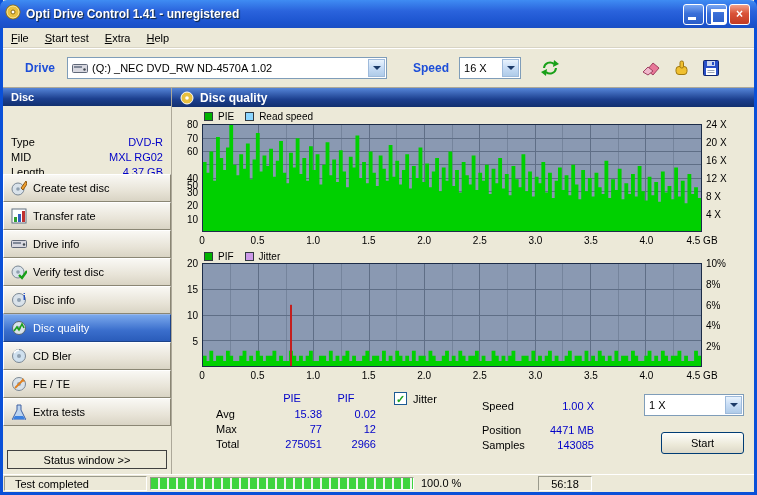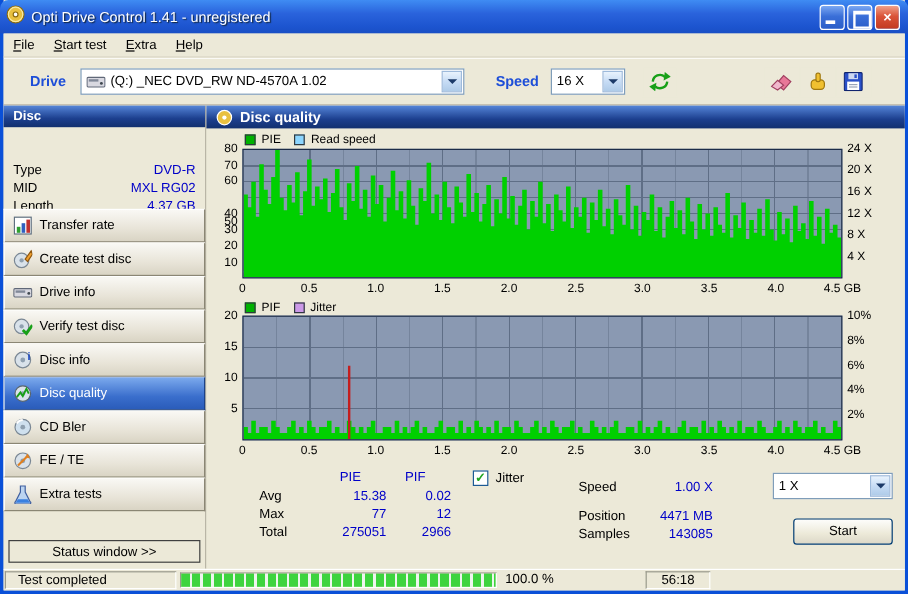--- a/index.html
+++ b/index.html
@@ -2,21 +2,21 @@
 <html><head>
 <meta charset="utf-8">
 <style>
   *{margin:0;padding:0;box-sizing:border-box;font-family:"Liberation Sans",sans-serif;}
   html,body{width:757px;height:495px;overflow:hidden;background:#fff;}
   .window{position:relative;width:757px;height:495px;background:#ece9d8;border:3px solid #0a50d8;border-top:none;}
   
   .titlebar{position:absolute;left:-3px;top:0;width:757px;height:28px;
     background:linear-gradient(180deg,#3f8cf3 0%,#2a63dc 40%,#1c54cf 80%,#1a4fc4 100%);
     border-radius:7px 7px 0 0;display:flex;align-items:center;padding:0 5px;}
-  .titlebar .title{color:#fff;font-weight:normal;font-size:12px;margin-left:5px;text-shadow:1px 1px 1px #123;flex:1;}
+  .titlebar .title{color:#fff;font-weight:bold;font-size:12px;margin-left:5px;text-shadow:1px 1px 1px #123;flex:1;}
   .tb-btns{display:flex;gap:2px;margin-right:2px;}
   .tbb{width:21px;height:21px;border-radius:3px;border:1px solid #fff;display:flex;align-items:center;justify-content:center;
     background:linear-gradient(180deg,#7aa7f2,#3a6fd8 45%,#2a5dc8);color:#fff;font-size:12px;font-weight:bold;position:relative;}
   .tbb.close{background:linear-gradient(180deg,#f0a088,#da5338 45%,#c23a22);}
   .tbb.min::after{content:"";position:absolute;left:4px;bottom:4px;width:8px;height:3px;background:#fff;}
   .tbb.max::after{content:"";position:absolute;left:4px;top:4px;width:11px;height:10px;border:2px solid #fff;border-top-width:3px;}
   
   .menubar{position:absolute;left:0;top:28px;width:751px;height:20px;background:#ece9d8;display:flex;align-items:center;border-bottom:1px solid #d8d4c4;}
   .menu-item{font-size:11px;padding:2px 8px;color:#000;}
   .menu-item u{text-decoration:underline;}
@@ -188,37 +188,37 @@
         <div class="info-row" style="top:49px;">
           <span>Contents</span>
           <span class="val">data</span>
         </div>
       </div>
 
       <div class="side-buttons">
         <div class="side-btn">
           <span class="ic">
               <svg width="16" height="16">
+                <circle cx="7" cy="9" r="6" fill="#d9e2ea" stroke="#7a8794"></circle>
+                <circle cx="7" cy="9" r="1.8" fill="#8fa0b0"></circle>
+                <polygon points="10,8 15,1 16,4 12,10" fill="#f0a030" stroke="#905810"></polygon>
+              </svg>
+            </span>
+          <span>Create test disc</span>
+        </div>
+        <div class="side-btn">
+          <span class="ic">
+              <svg width="16" height="16">
                 <rect x="1" y="1" width="14" height="14" fill="#fff" stroke="#607080"></rect>
                 <rect x="3" y="9" width="3" height="5" fill="#30a030"></rect>
                 <rect x="7" y="6" width="3" height="8" fill="#3060c0"></rect>
                 <rect x="11" y="3" width="3" height="11" fill="#c03030"></rect>
               </svg>
             </span>
           <span>Transfer rate</span>
-        </div>
-        <div class="side-btn">
-          <span class="ic">
-              <svg width="16" height="16">
-                <circle cx="7" cy="9" r="6" fill="#d9e2ea" stroke="#7a8794"></circle>
-                <circle cx="7" cy="9" r="1.8" fill="#8fa0b0"></circle>
-                <polygon points="10,8 15,1 16,4 12,10" fill="#f0a030" stroke="#905810"></polygon>
-              </svg>
-            </span>
-          <span>Create test disc</span>
         </div>
         <div class="side-btn">
           <span class="ic">
               <svg width="16" height="16">
                 <rect x="0.5" y="4.5" width="15" height="7" rx="1" fill="#d8d8e0" stroke="#606878"></rect>
                 <rect x="2" y="6" width="8" height="2" fill="#808898"></rect>
                 <circle cx="13" cy="8.5" r="1.2" fill="#404850"></circle>
               </svg>
             </span>
           <span>Drive info</span>

